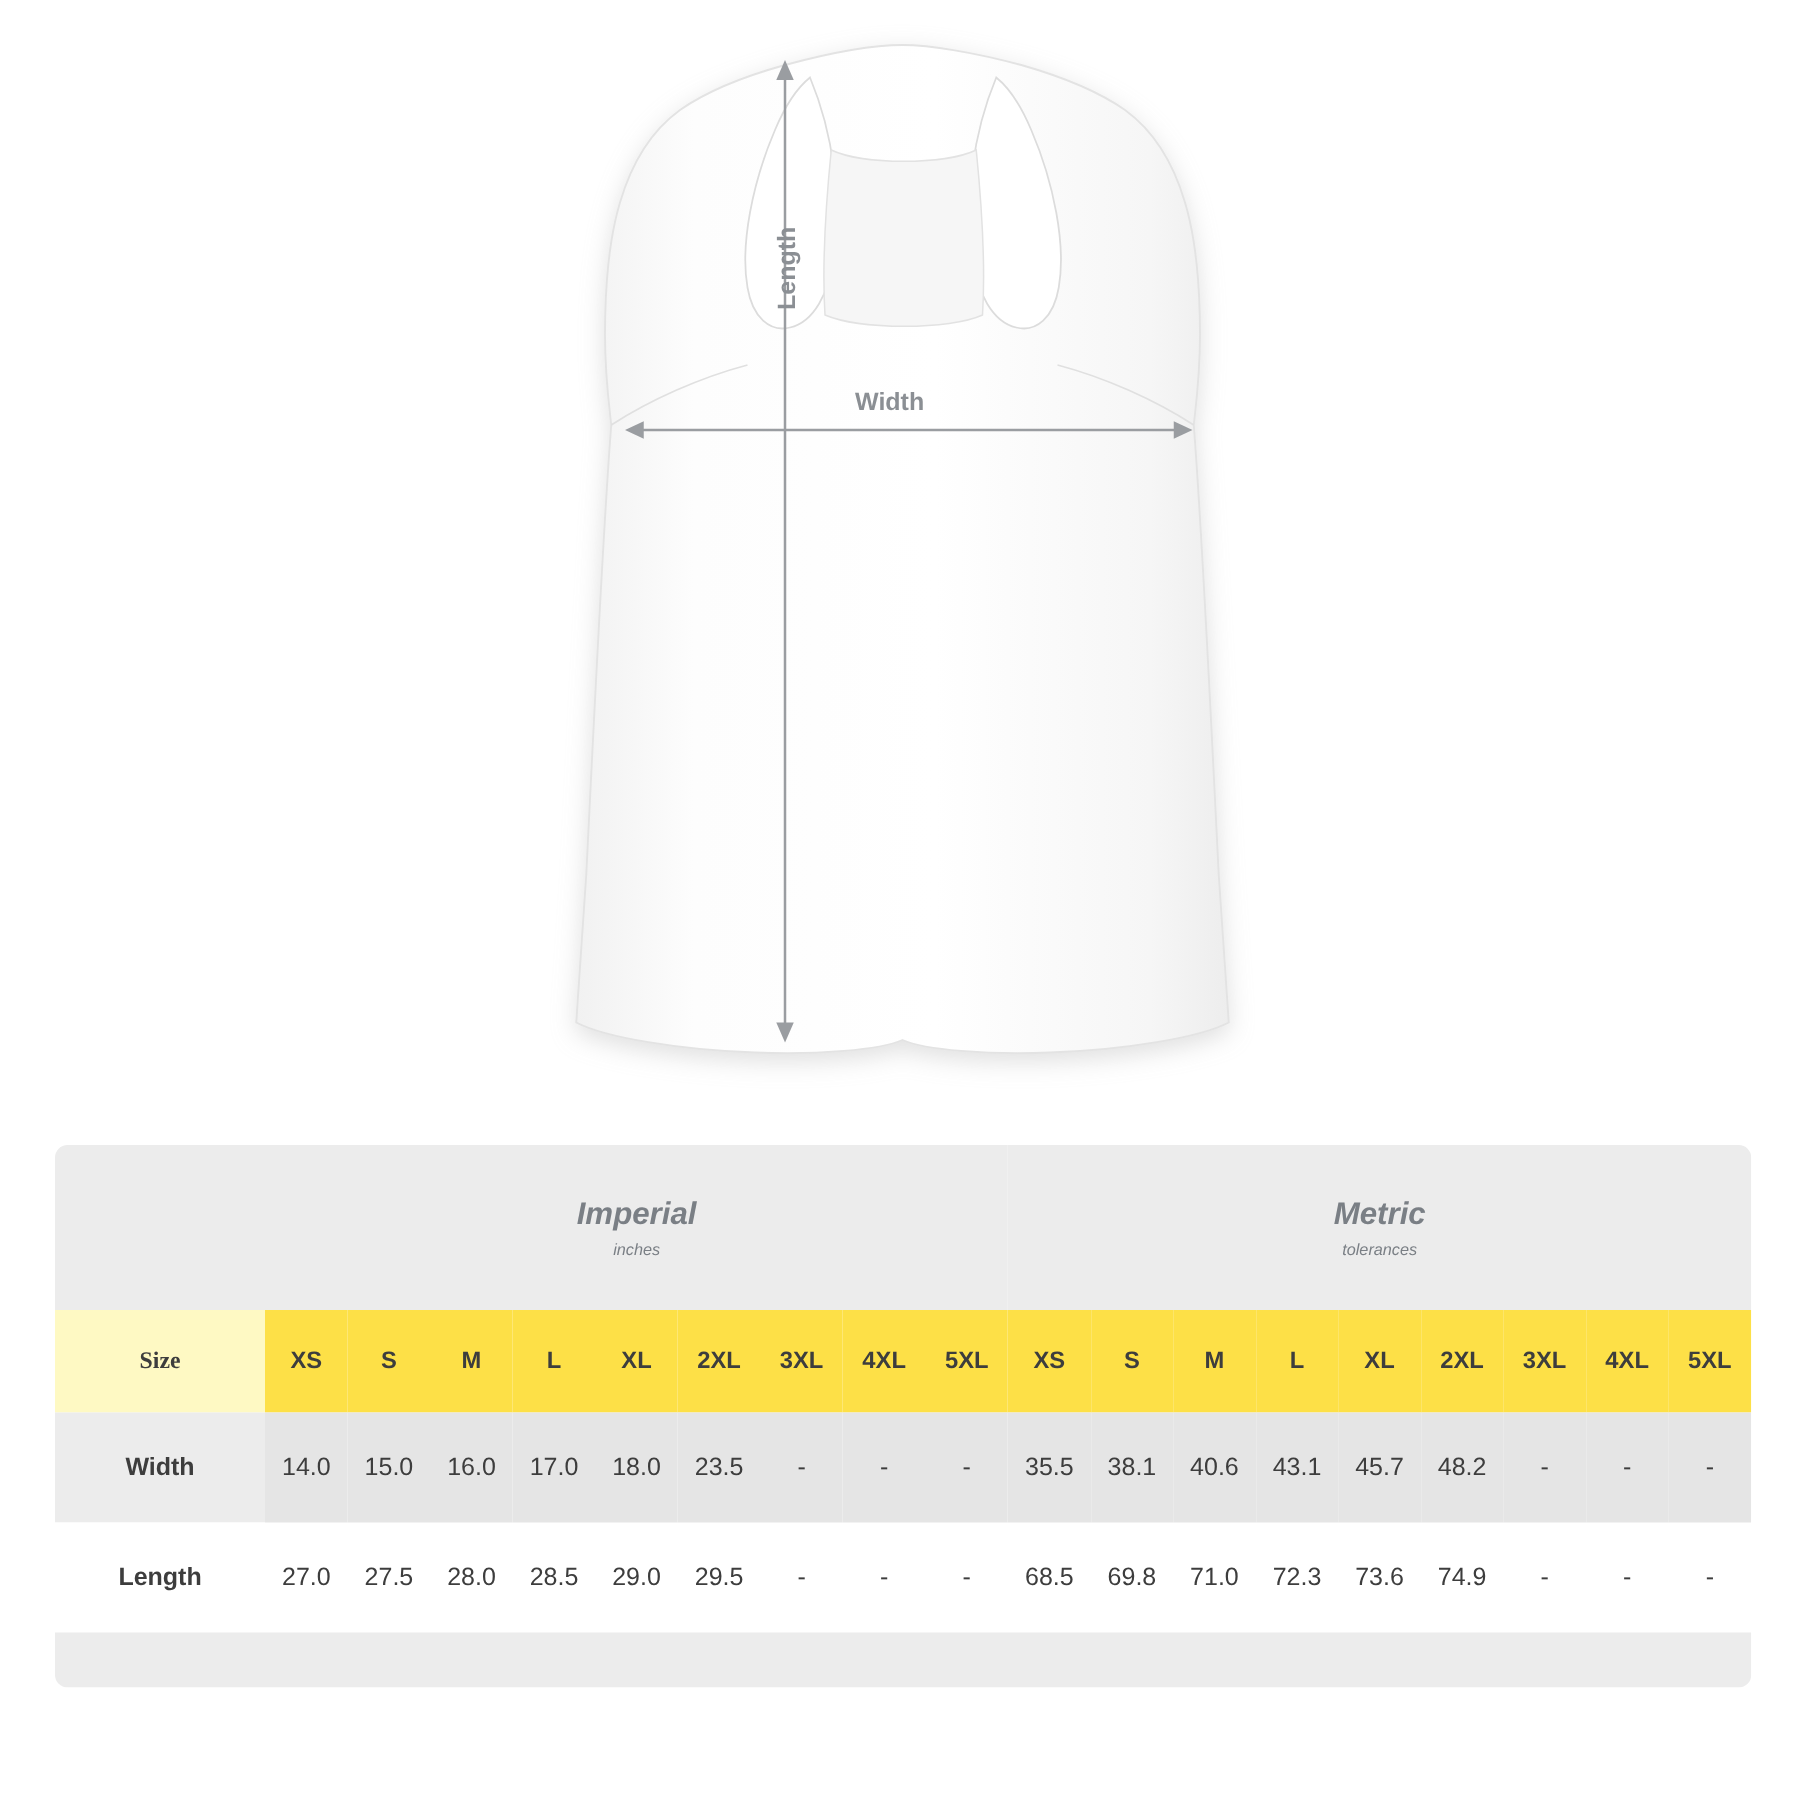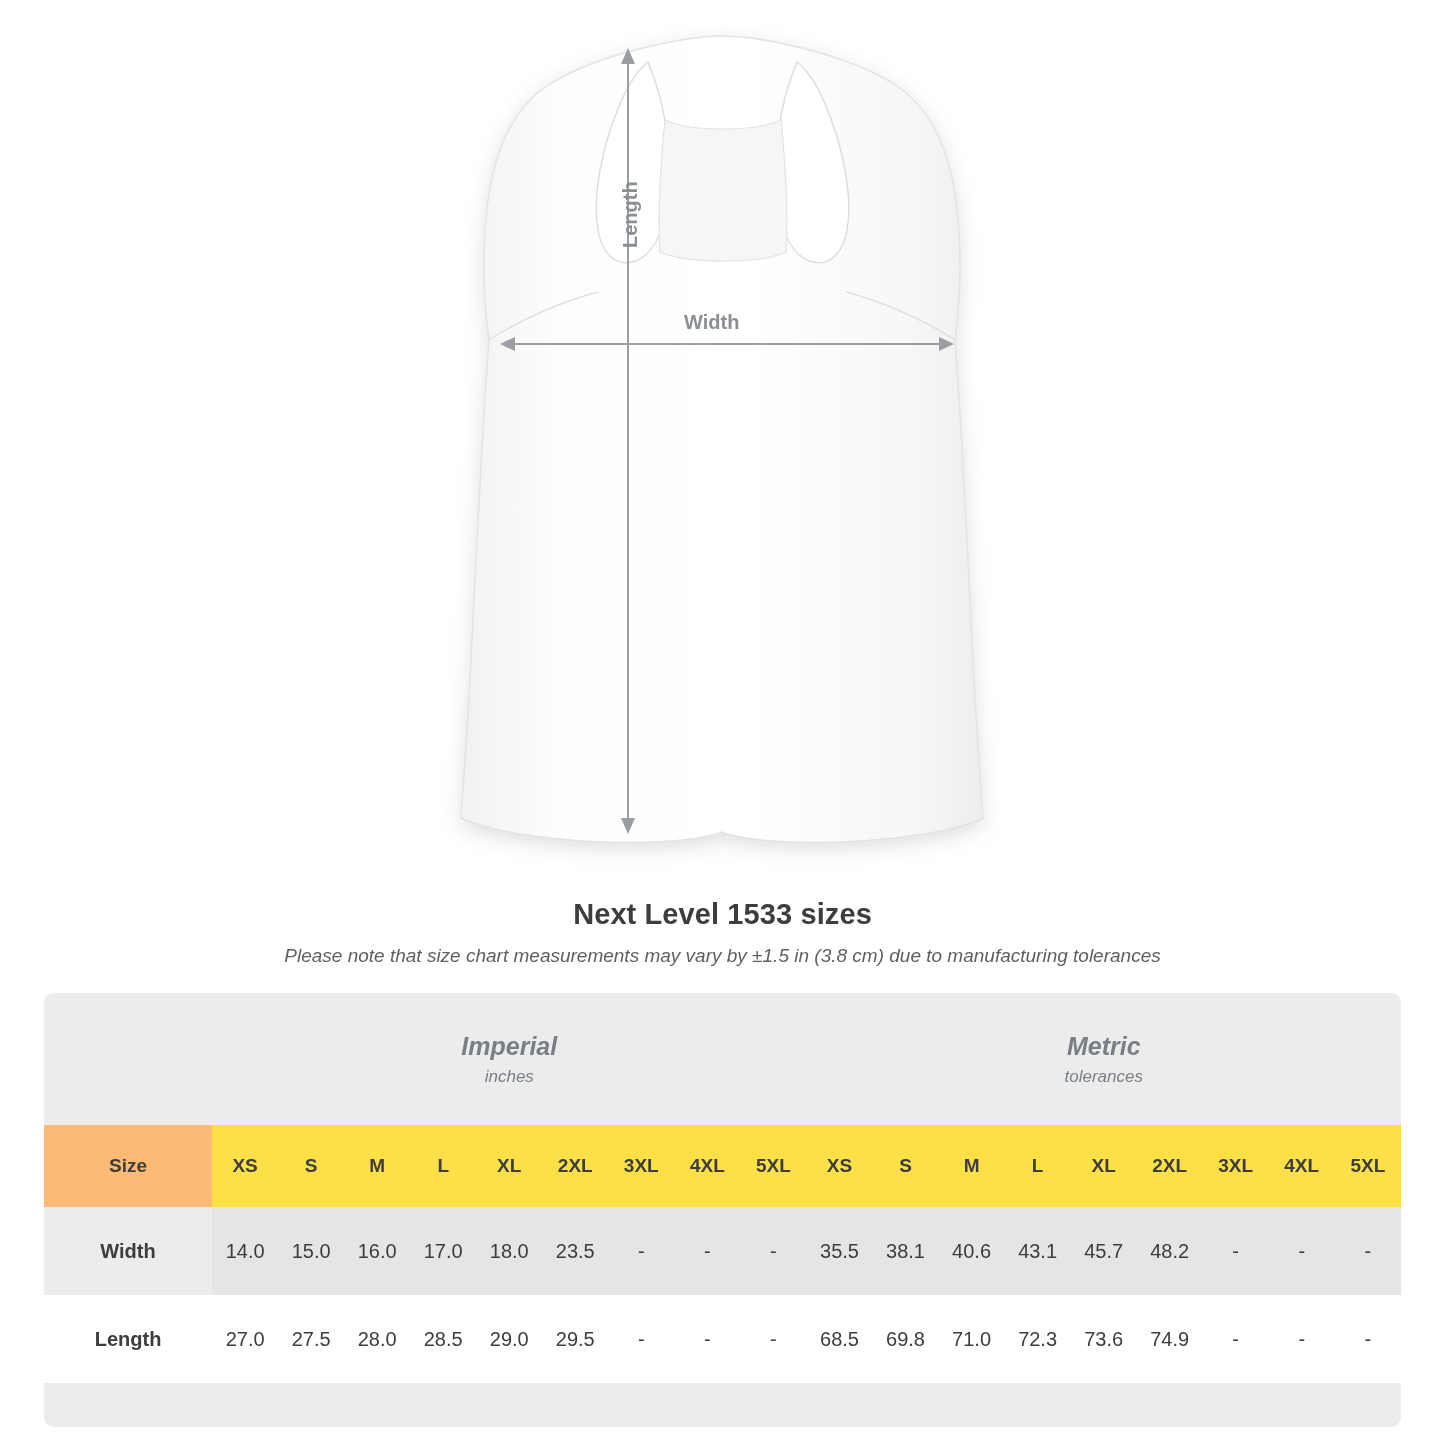--- a/index.html
+++ b/index.html
@@ -91,37 +91,38 @@
     text-align: center;
   }
   .unit-main {
     font-size: 25px;
     font-weight: bold;
     font-style: italic;
     color: #7a7f85;
   }
   .unit-sub {
     margin-top: 6px;
-    font-size: 17px;
+    font-size: 13px;
     font-style: italic;
     color: #7a7f85;
   }
   .head-row td {
     background: #fde047;
     height: 82px;
     text-align: center;
     vertical-align: middle;
     font-size: 19px;
     font-weight: bold;
     color: #3d3d3d;
     border-left: 1px solid #e4e4e4;
   }
   .head-row td.rowlabel {
     border-left: 0;
-    background: #fdba74;
+    background: #fef9c3;
+    font-family: Liberation Serif, serif;
   }
   .data-row td {
     height: 88px;
     text-align: center;
     vertical-align: middle;
     font-size: 20px;
     color: #3d3d3d;
     border-left: 1px solid #e4e4e4;
     border-top: 1px solid #e4e4e4;
   }
@@ -217,24 +218,20 @@
         <polygon points="628,834 621,818 635,818"></polygon>
         <polygon points="500,344 515,337 515,351"></polygon>
         <polygon points="954,344 939,337 939,351"></polygon>
       </g>
     </svg>
 
     <span class="dim-label width-label">Width</span>
     <span class="dim-label length-label">Length</span>
   </div>
 
-  <div class="title-block">
-    <div class="chart-title">Next Level 1533 sizes</div>
-    <div class="chart-note">Please note that size chart measurements may vary by ±1.5 in (3.8 cm) due to manufacturing tolerances</div>
-  </div>
 
   <div class="table-wrap">
     <table class="size-table">
       <colgroup>
         <col class="col-label">
         <col class="col-cell">
           <col class="col-cell">
           <col class="col-cell">
           <col class="col-cell">
           <col class="col-cell">

